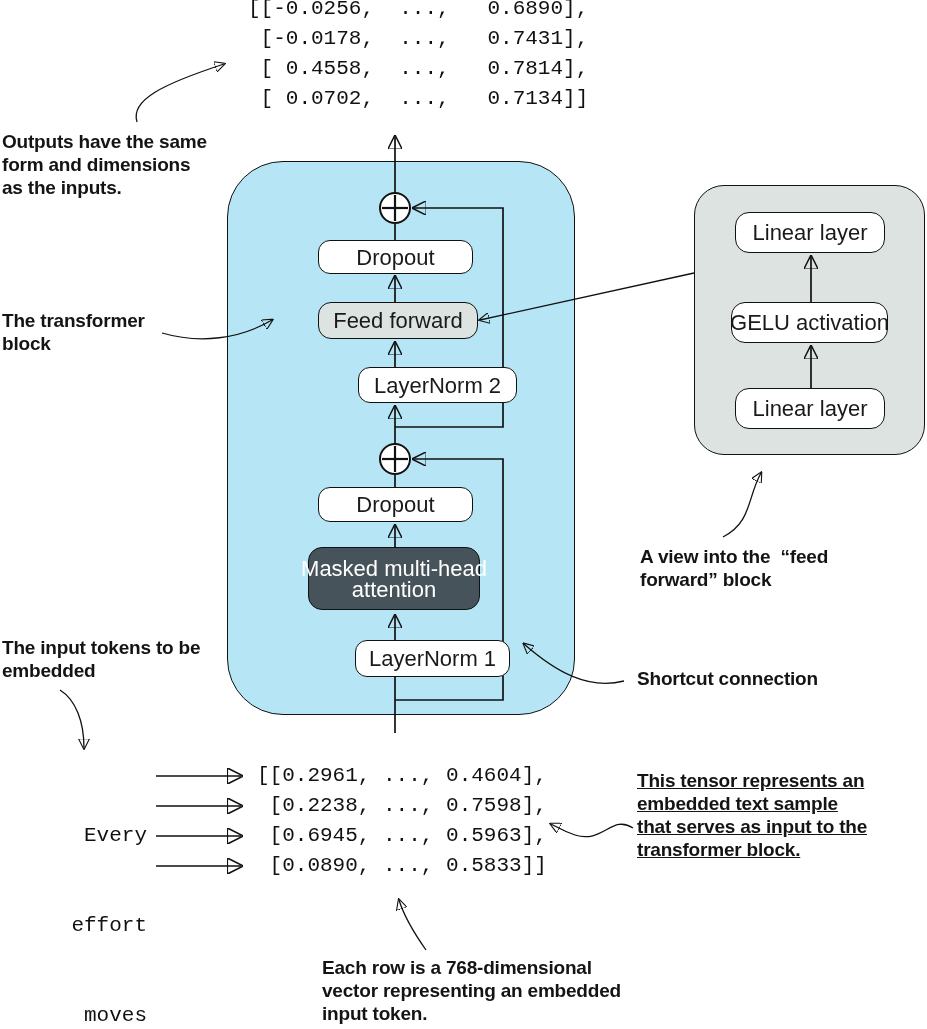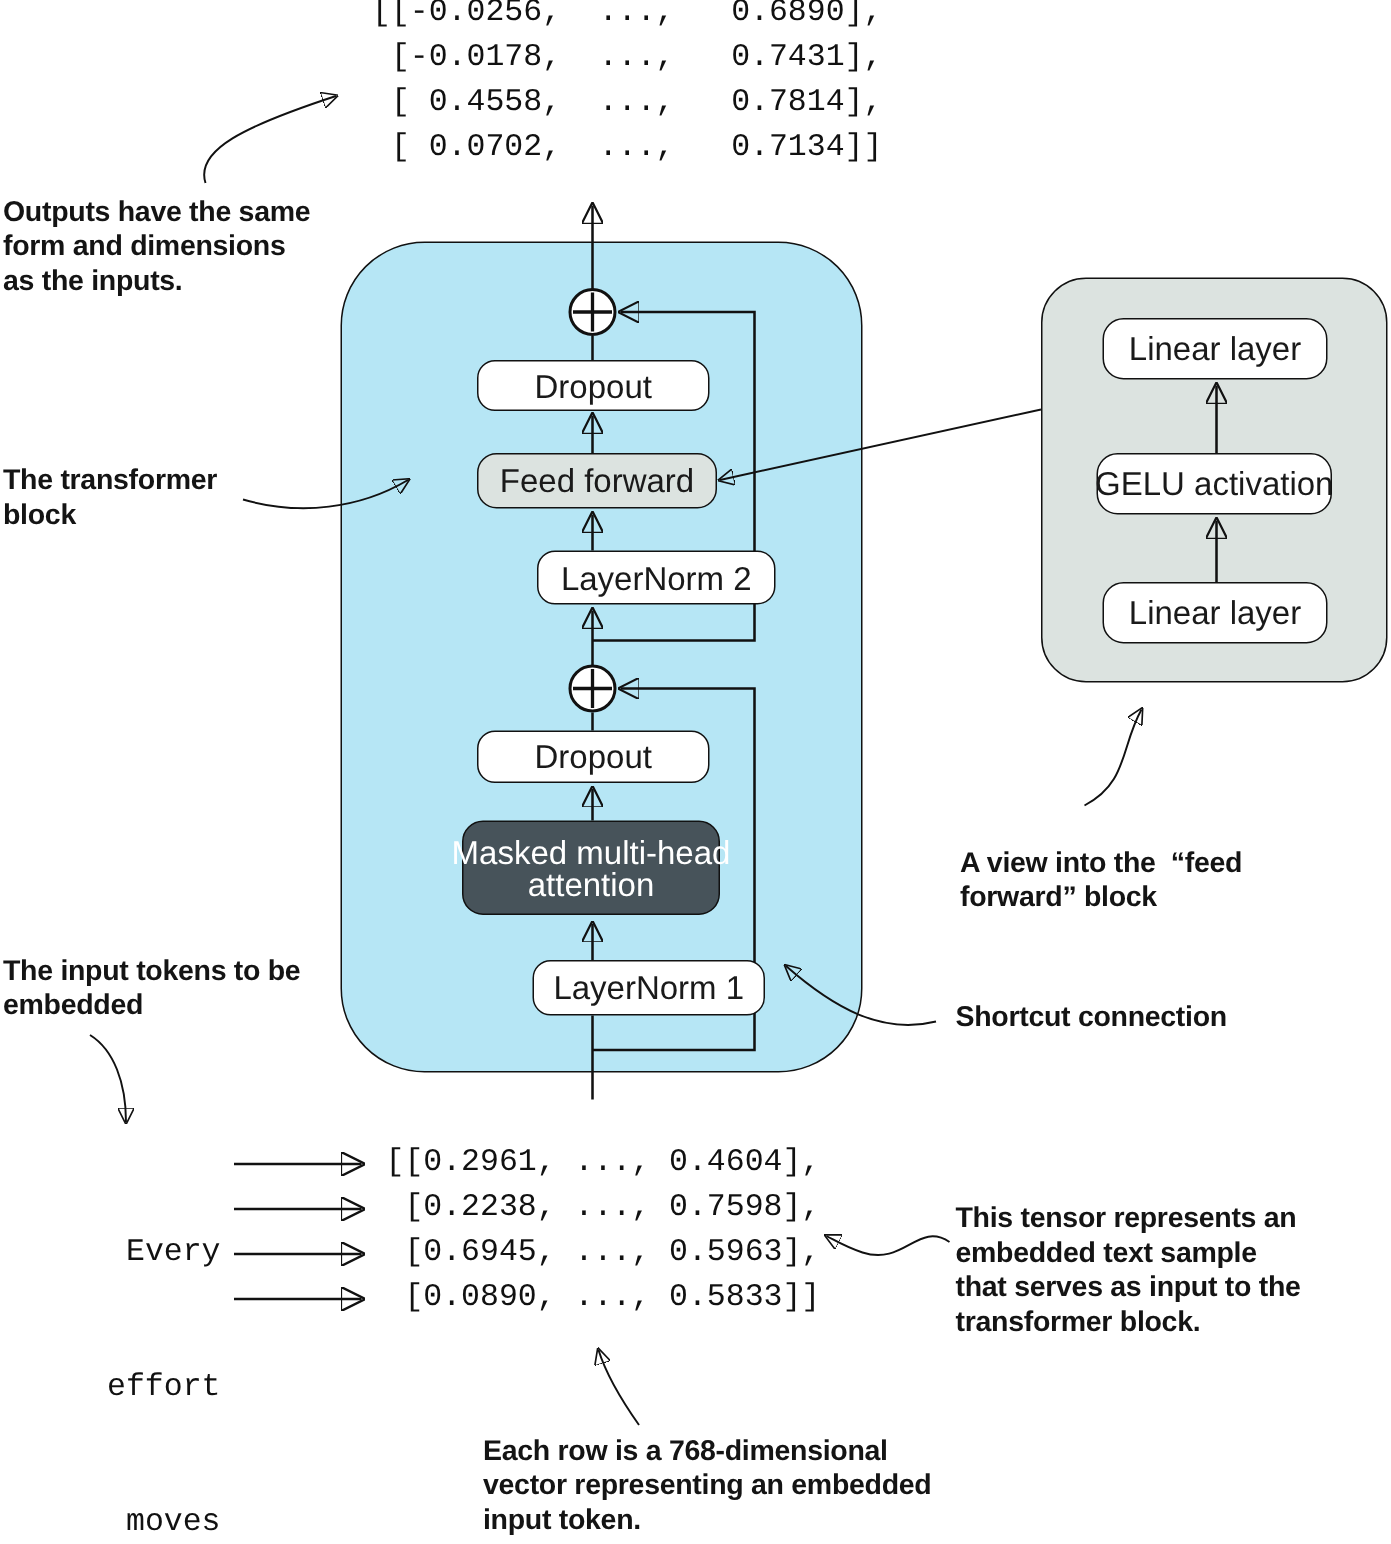--- a/index.html
+++ b/index.html
@@ -140,23 +140,23 @@
   </div>
 
   <div class="note" style="left:2px; top:130px;">Outputs have the same
 form and dimensions
 as the inputs.</div>
   <div class="note" style="left:2px; top:309px;">The transformer
 block</div>
   <div class="note" style="left:2px; top:636px;">The input tokens to be
 embedded</div>
   <div class="note" style="left:637px; top:667px;">Shortcut connection</div>
-  <div class="note" style="left:640px; top:564px;">A view into the  “feed
+  <div class="note" style="left:640px; top:545px;">A view into the  “feed
 forward” block</div>
-  <div class="note" style="left:637px; top:801px;">This tensor represents an
+  <div class="note" style="left:637px; top:769px;text-decoration:underline;">This tensor represents an
 embedded text sample
 that serves as input to the
 transformer block.</div>
   <div class="note" style="left:322px; top:956px;">Each row is a 768-dimensional
 vector representing an embedded
 input token.</div>
 
 </div>
 
 </body></html>

